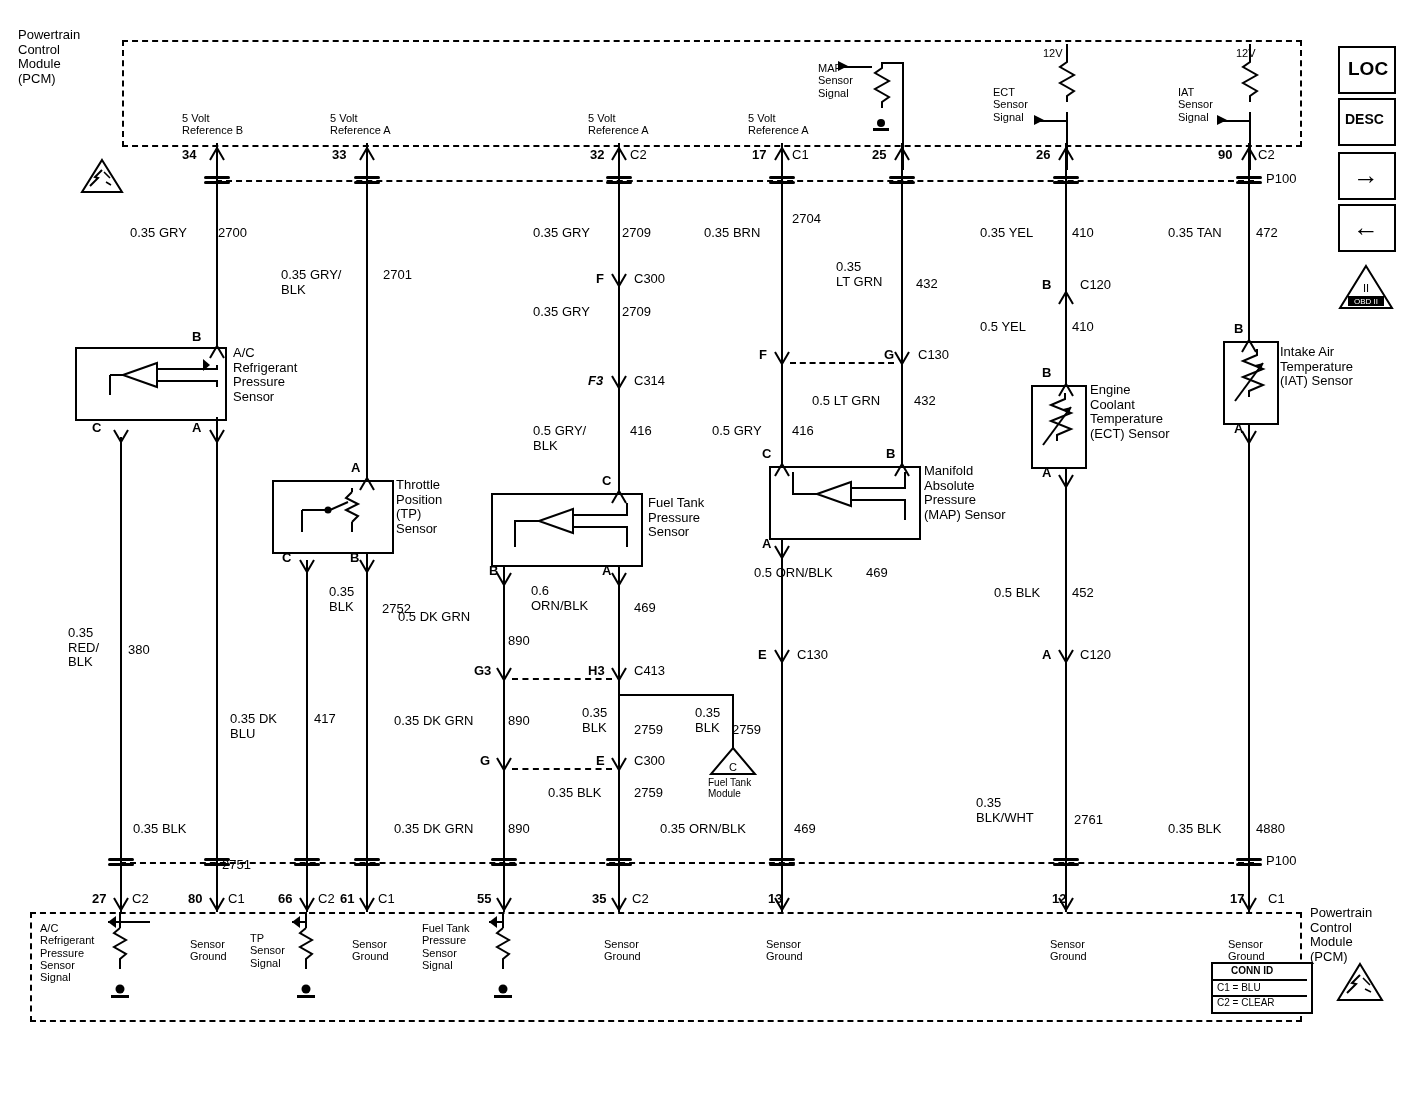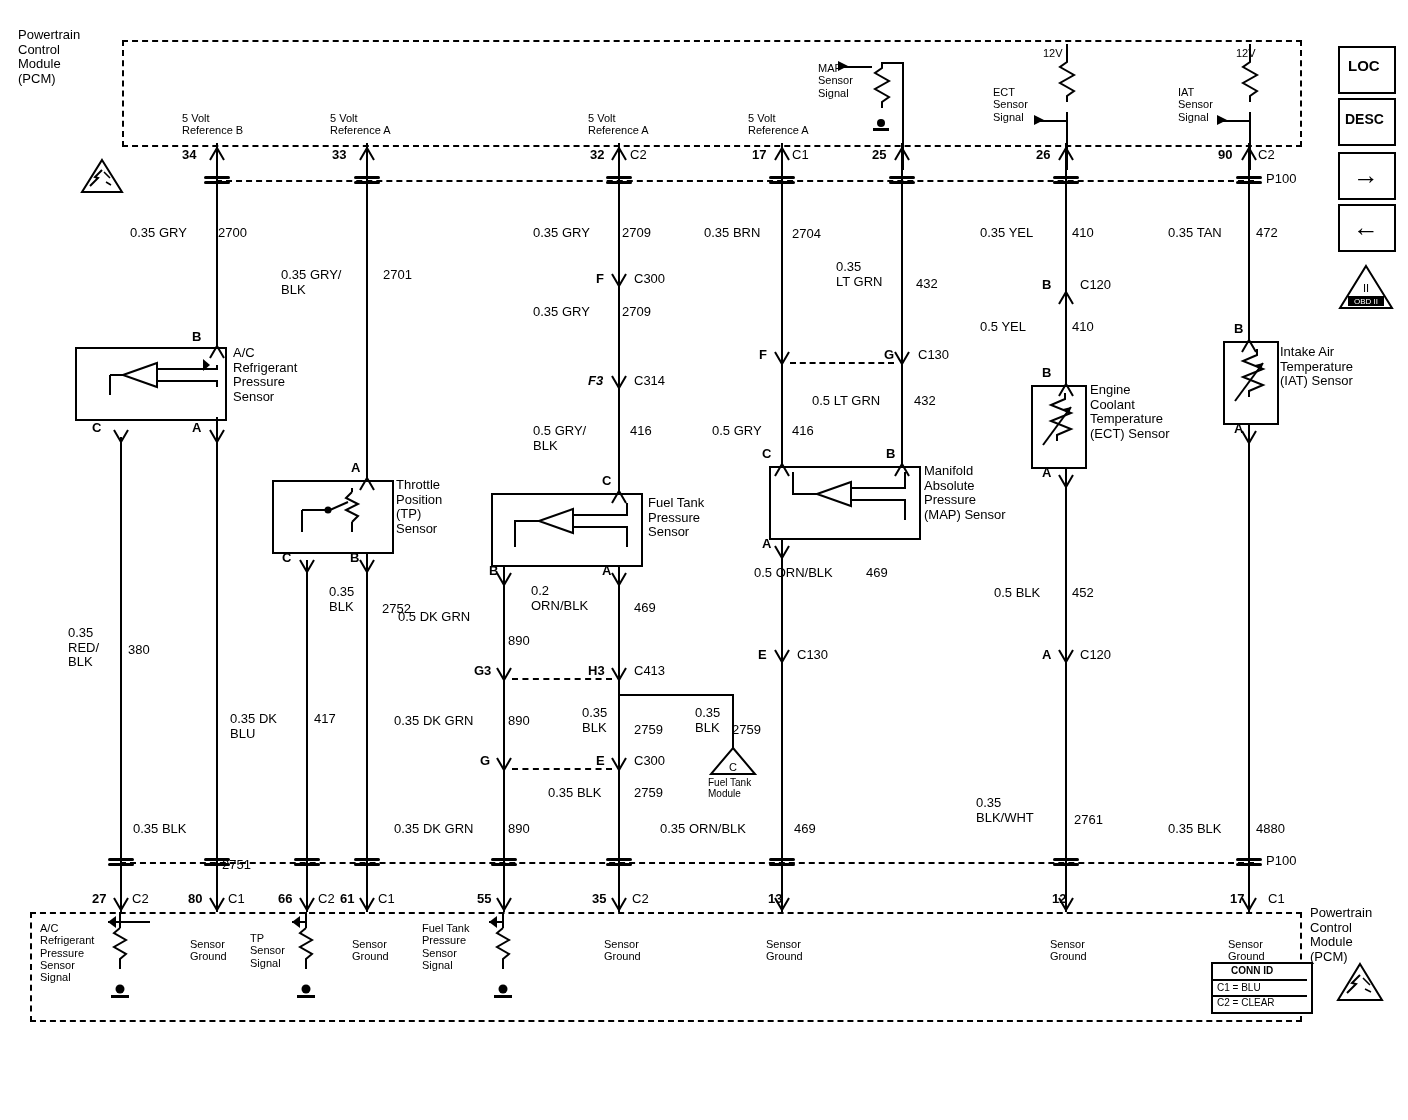--- a/index.html
+++ b/index.html
@@ -137,21 +137,21 @@
   <div class="lbl" style="left:1266px;top:172px;">P100</div>
 
   <div class="lbl" style="left:130px;top:226px;">0.35 GRY</div>
   <div class="lbl" style="left:218px;top:226px;">2700</div>
   <div class="lbl" style="left:281px;top:268px;">0.35 GRY/
 BLK</div>
   <div class="lbl" style="left:383px;top:268px;">2701</div>
   <div class="lbl" style="left:533px;top:226px;">0.35 GRY</div>
   <div class="lbl" style="left:622px;top:226px;">2709</div>
   <div class="lbl" style="left:704px;top:226px;">0.35 BRN</div>
-  <div class="lbl" style="left:792px;top:227px;">2704</div>
+  <div class="lbl" style="left:792px;top:212px;">2704</div>
   <div class="lbl" style="left:836px;top:260px;">0.35
 LT GRN</div>
   <div class="lbl" style="left:916px;top:277px;">432</div>
   <div class="lbl" style="left:980px;top:226px;">0.35 YEL</div>
   <div class="lbl" style="left:1072px;top:226px;">410</div>
   <div class="lbl" style="left:1168px;top:226px;">0.35 TAN</div>
   <div class="lbl" style="left:1256px;top:226px;">472</div>
 
   <div class="vline" style="left:901px;top:178px;height:288px;"></div>
 
@@ -347,21 +347,21 @@
 
   <div class="lbl" style="left:398px;top:610px;">0.5 DK GRN</div>
   <div class="lbl" style="left:508px;top:634px;">890</div>
 
   <div class="lbl" style="left:394px;top:714px;">0.35 DK GRN</div>
   <div class="lbl" style="left:508px;top:714px;">890</div>
 
   <div class="lbl" style="left:394px;top:822px;">0.35 DK GRN</div>
   <div class="lbl" style="left:508px;top:822px;">890</div>
 
-  <div class="lbl" style="left:531px;top:584px;">0.2
+  <div class="lbl" style="left:531px;top:584px;">0.6
 ORN/BLK</div>
   <div class="lbl" style="left:634px;top:601px;">469</div>
 
   <div class="lbl" style="left:582px;top:706px;">0.35
 BLK</div>
   <div class="lbl" style="left:634px;top:723px;">2759</div>
 
   <div class="lbl" style="left:548px;top:786px;">0.35 BLK</div>
   <div class="lbl" style="left:634px;top:786px;">2759</div>
 
@@ -543,21 +543,21 @@
     <div class="lbl xs" style="left:4px;top:33px;">C2 = CLEAR</div>
   </div>
 
   <svg style="left:1336px;top:962px;" width="48" height="40">
     <polygon points="24,2 46,38 2,38" fill="#fff" stroke="#000" stroke-width="2"></polygon>
     <path d="M11,31 l9,-9 l-4,-1 l8,-8" stroke="#000" stroke-width="2" fill="none"></path>
     <path d="M27,16 l7,7 M29,27 l6,3" stroke="#000" stroke-width="1.5" fill="none"></path>
   </svg>
 
   <div class="nav" style="left:1338px;top:46px;width:54px;height:44px;">
-    <div class="lbl b" style="left:8px;top:10px;font-size:15px;">LOC</div>
+    <div class="lbl b" style="left:8px;top:10px;font-size:19px;">LOC</div>
   </div>
   <div class="nav" style="left:1338px;top:98px;width:54px;height:44px;">
     <div class="lbl b" style="left:5px;top:12px;font-size:14px;">DESC</div>
   </div>
   <div class="nav" style="left:1338px;top:152px;width:54px;height:44px;">
     <div class="lbl" style="left:13px;top:7px;font-size:26px;">→</div>
   </div>
   <div class="nav" style="left:1338px;top:204px;width:54px;height:44px;">
     <div class="lbl" style="left:13px;top:7px;font-size:26px;">←</div>
   </div>

